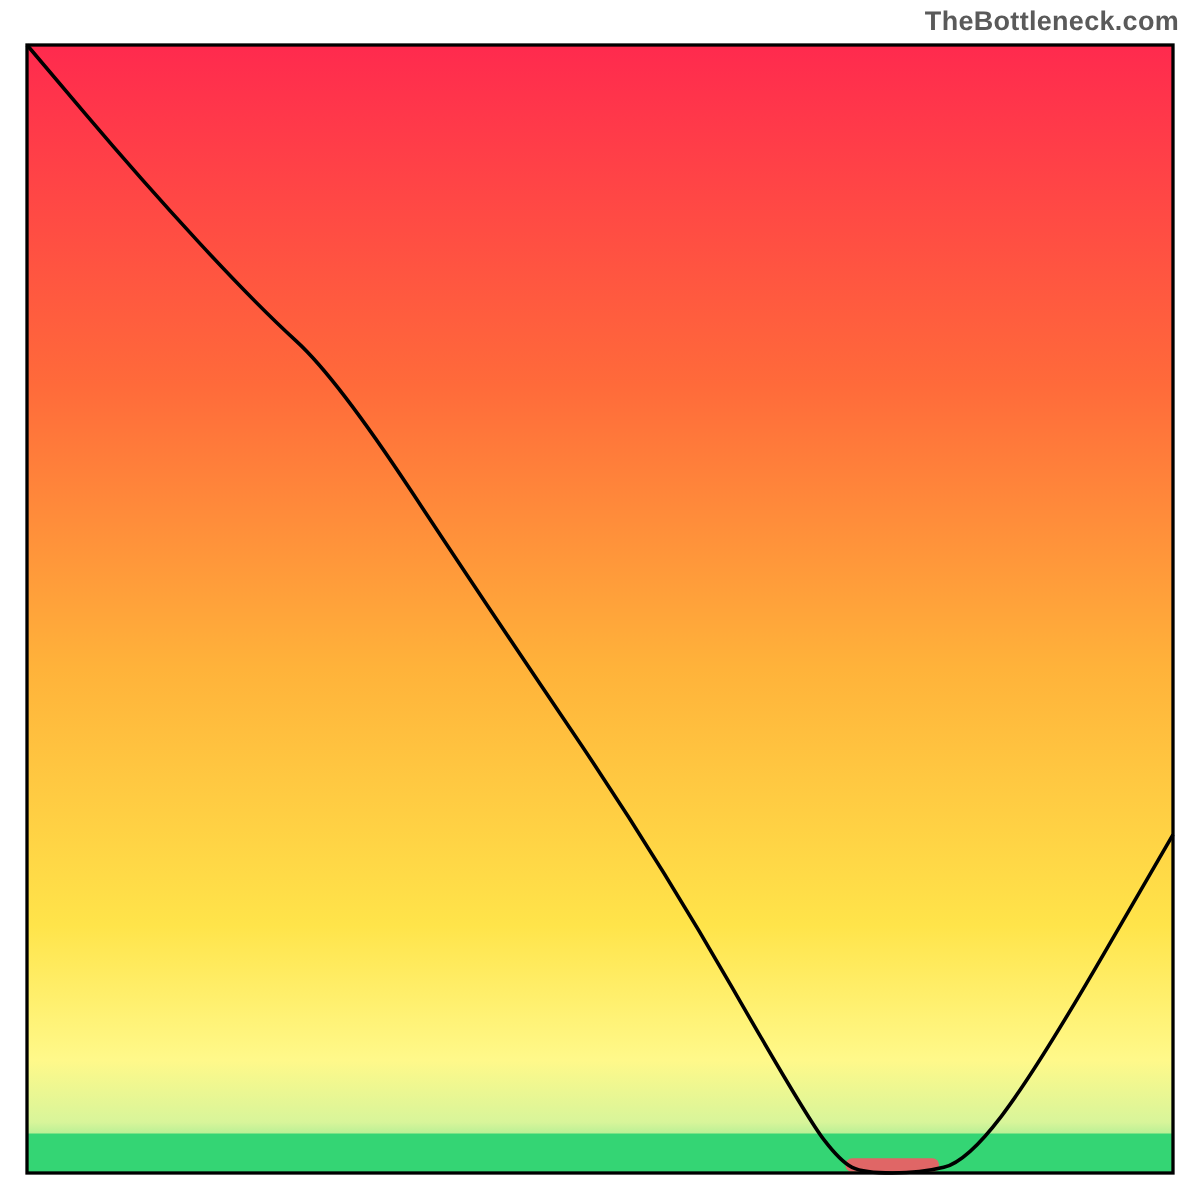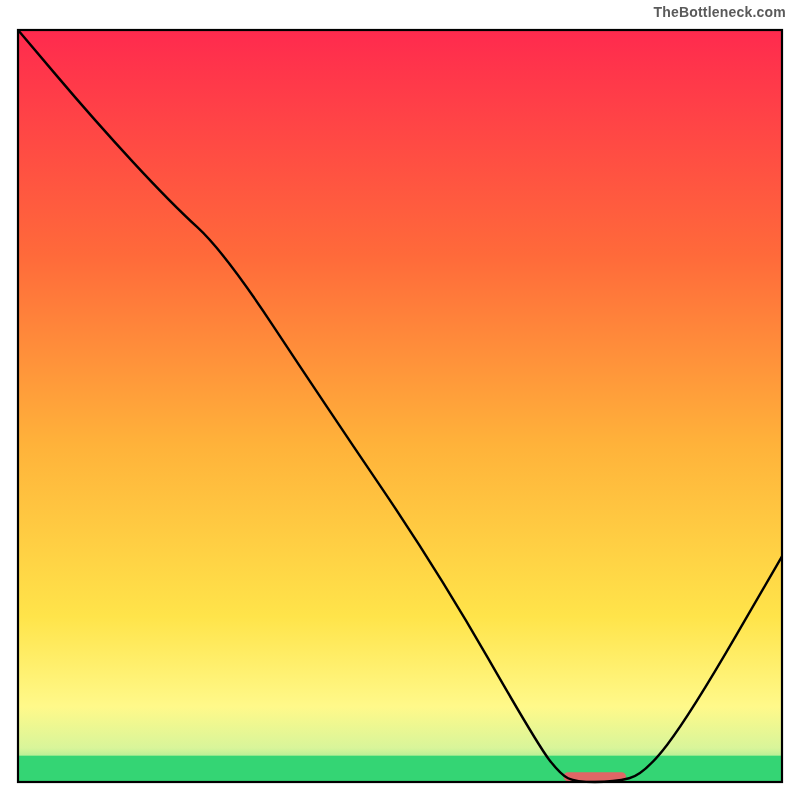--- a/index.html
+++ b/index.html
@@ -13,21 +13,21 @@
   .wrap {
     position: relative;
     width: 800px;
     height: 800px;
   }
   .watermark {
     position: absolute;
     top: 4px;
     right: 14px;
     font-family: Arial, Helvetica, sans-serif;
-    font-size: 14px;
+    font-size: 18px;
     font-weight: 600;
     color: #5a5a5a;
     letter-spacing: 0.2px;
   }
   svg {
     position: absolute;
     inset: 0;
     display: block;
   }
   .curve {

